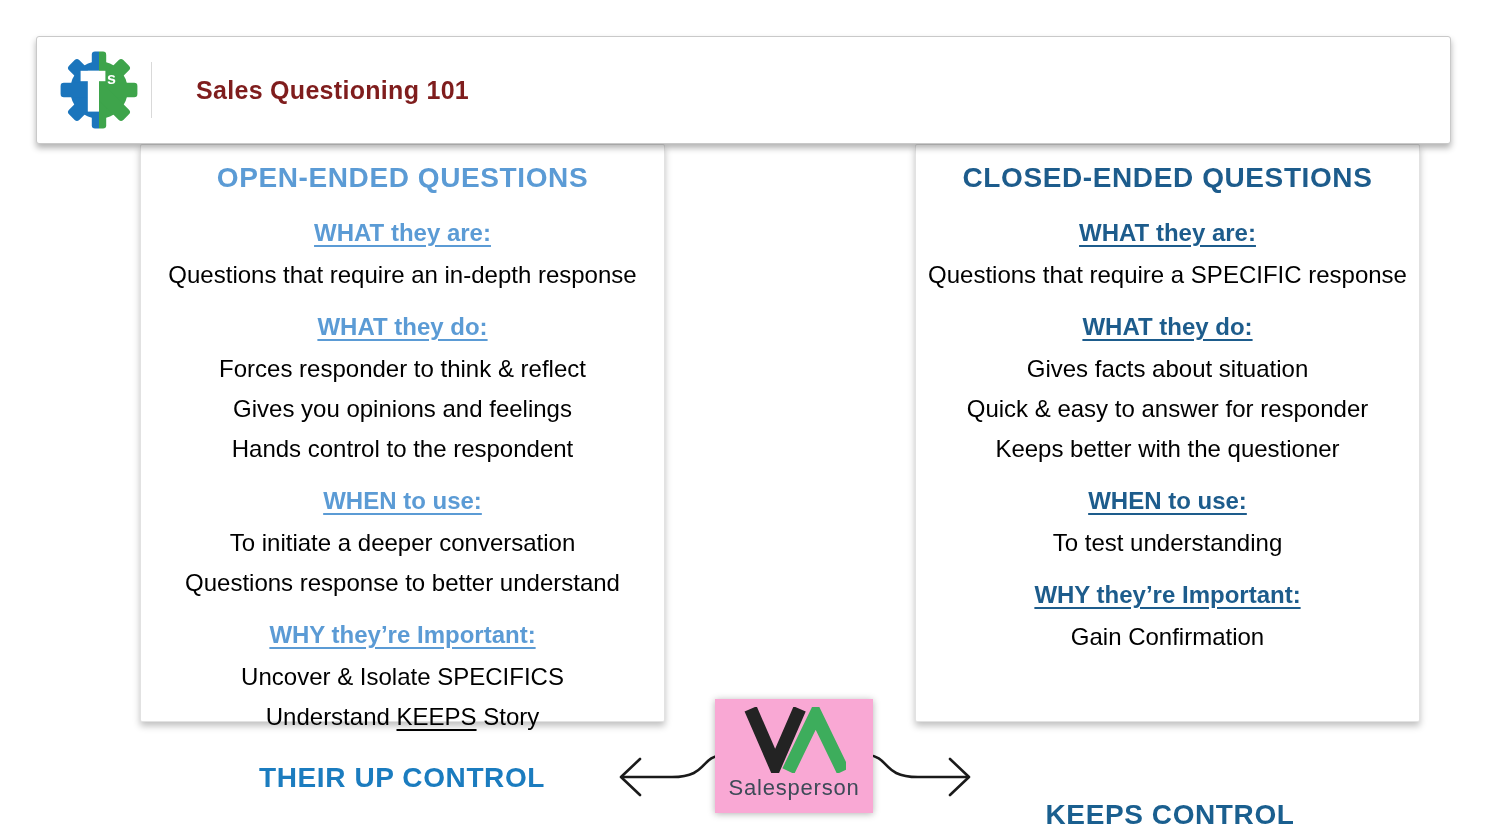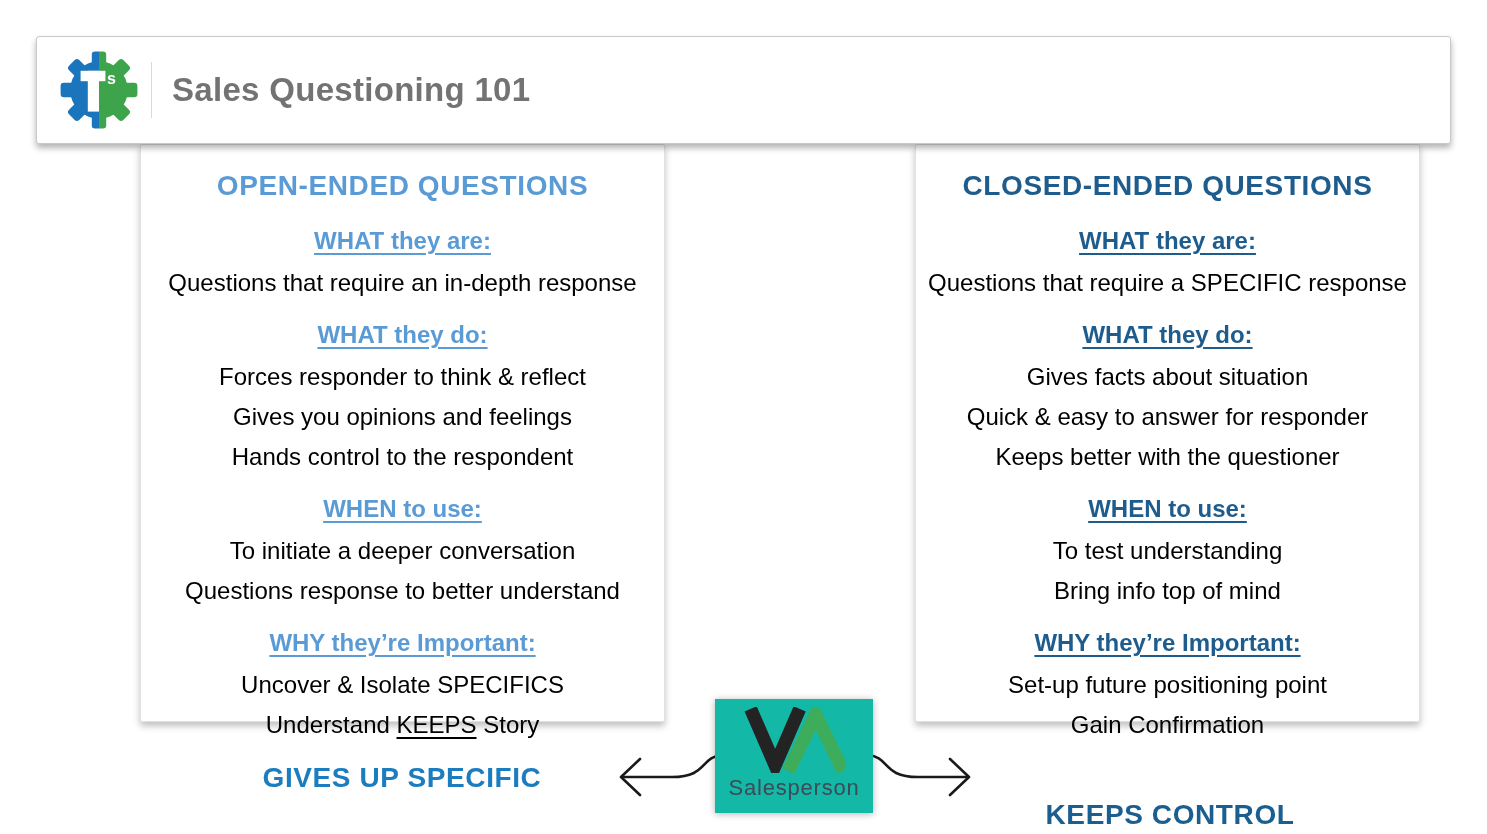--- a/index.html
+++ b/index.html
@@ -10,30 +10,30 @@
   
   .header-card {
     position:absolute; left:36px; top:36px; width:1415px; height:108px;
     background:#fff; border:1px solid #c9c9c9; border-radius:3px;
     box-shadow:0 4px 6px rgba(0,0,0,0.30);
     display:flex; align-items:center; z-index:5;
   }
   .gear-logo { width:80px; height:84px; margin-left:22px; flex:0 0 auto; }
   .header-divider { width:1px; height:56px; background:#d9d9d9; margin-left:12px; }
   .header-title {
-    margin-left:20px; font-size:33px; font-weight:700; letter-spacing:0.3px;
-    color:#737373;
+    margin-left:44px; font-size:25px; font-weight:700; letter-spacing:0.3px;
+    color:#7f1d1d;
   }
 
   
   .panel {
     position:absolute; top:144px; height:578px; background:#fff;
     border:1px solid #e2e2e2; border-radius:2px;
     box-shadow:0 4px 7px rgba(0,0,0,0.25);
-    text-align:center; padding-top:18px; z-index:2;
+    text-align:center; padding-top:10px; z-index:2;
   }
   .panel-left  { left:140px; width:525px; }
   .panel-right { left:915px; width:505px; }
 
   .ptitle { font-size:28px; font-weight:700; letter-spacing:0.6px; line-height:46px; }
   .ptitle.open   { color:#5B9BD5; }
   .ptitle.closed { color:#1D5C8C; }
 
   .phead {
     font-size:24px; font-weight:700; line-height:44px; margin-top:10px;
@@ -49,21 +49,21 @@
   .control-label {
     position:absolute; top:762px; transform:translateX(-50%);
     font-size:28px; font-weight:700; letter-spacing:0.6px; white-space:nowrap;
   }
   .control-label.gives { left:402px;  color:#1B7CBF; }
   .control-label.keeps { left:1170px; color:#1A5F8F;margin-top:37px; }
 
   
   .va-card {
     position:absolute; left:715px; top:699px; width:158px; height:114px;
-    background:#14b8a6; box-shadow:0 1px 7px rgba(0,0,0,0.30);
+    background:#f9a8d4; box-shadow:0 1px 7px rgba(0,0,0,0.30);
     display:flex; flex-direction:column; align-items:center; z-index:4;
   }
   .va-logo { width:104px; height:66px; margin-top:8px; }
   .va-label { font-size:22px; color:#3D4A57; letter-spacing:0.8px; margin-top:2px; }
 
   .arrow-svg { position:absolute; z-index:3; }
   .arrow-left  { left:610px; top:745px; }
   .arrow-right { left:868px; top:745px; }
 </style>
 </head>
@@ -124,28 +124,26 @@
     <h3 class="phead closed">WHAT they are:</h3>
     <p class="pitem">Questions that require a SPECIFIC response</p>
 
     <h3 class="phead closed">WHAT they do:</h3>
     <p class="pitem">Gives facts about situation</p>
     <p class="pitem">Quick &amp; easy to answer for responder</p>
     <p class="pitem">Keeps better with the questioner</p>
 
     <h3 class="phead closed">WHEN to use:</h3>
     <p class="pitem">To test understanding</p>
-    <p class="pitem">Bring info top of mind</p>
 
     <h3 class="phead closed">WHY they’re Important:</h3>
-    <p class="pitem">Set-up future positioning point</p>
     <p class="pitem">Gain Confirmation</p>
   </section>
 
-  <div class="control-label gives">GIVES UP SPECIFIC</div>
+  <div class="control-label gives">THEIR UP CONTROL</div>
   <div class="control-label keeps">KEEPS CONTROL</div>
 
   <svg class="arrow-svg arrow-left" width="112" height="60" viewBox="0 0 112 60">
     <path d="M112 10 C 90 12, 98 32, 62 32 L 12 32" fill="none" stroke="#1a1a1a" stroke-width="2.6" stroke-linecap="round"></path>
     <path d="M30 14 L11 32 L30 50" fill="none" stroke="#1a1a1a" stroke-width="2.6" stroke-linecap="round" stroke-linejoin="round"></path>
   </svg>
   <svg class="arrow-svg arrow-right" width="112" height="60" viewBox="0 0 112 60">
     <path d="M0 10 C 22 12, 14 32, 50 32 L 100 32" fill="none" stroke="#1a1a1a" stroke-width="2.6" stroke-linecap="round"></path>
     <path d="M82 14 L101 32 L82 50" fill="none" stroke="#1a1a1a" stroke-width="2.6" stroke-linecap="round" stroke-linejoin="round"></path>
   </svg>

